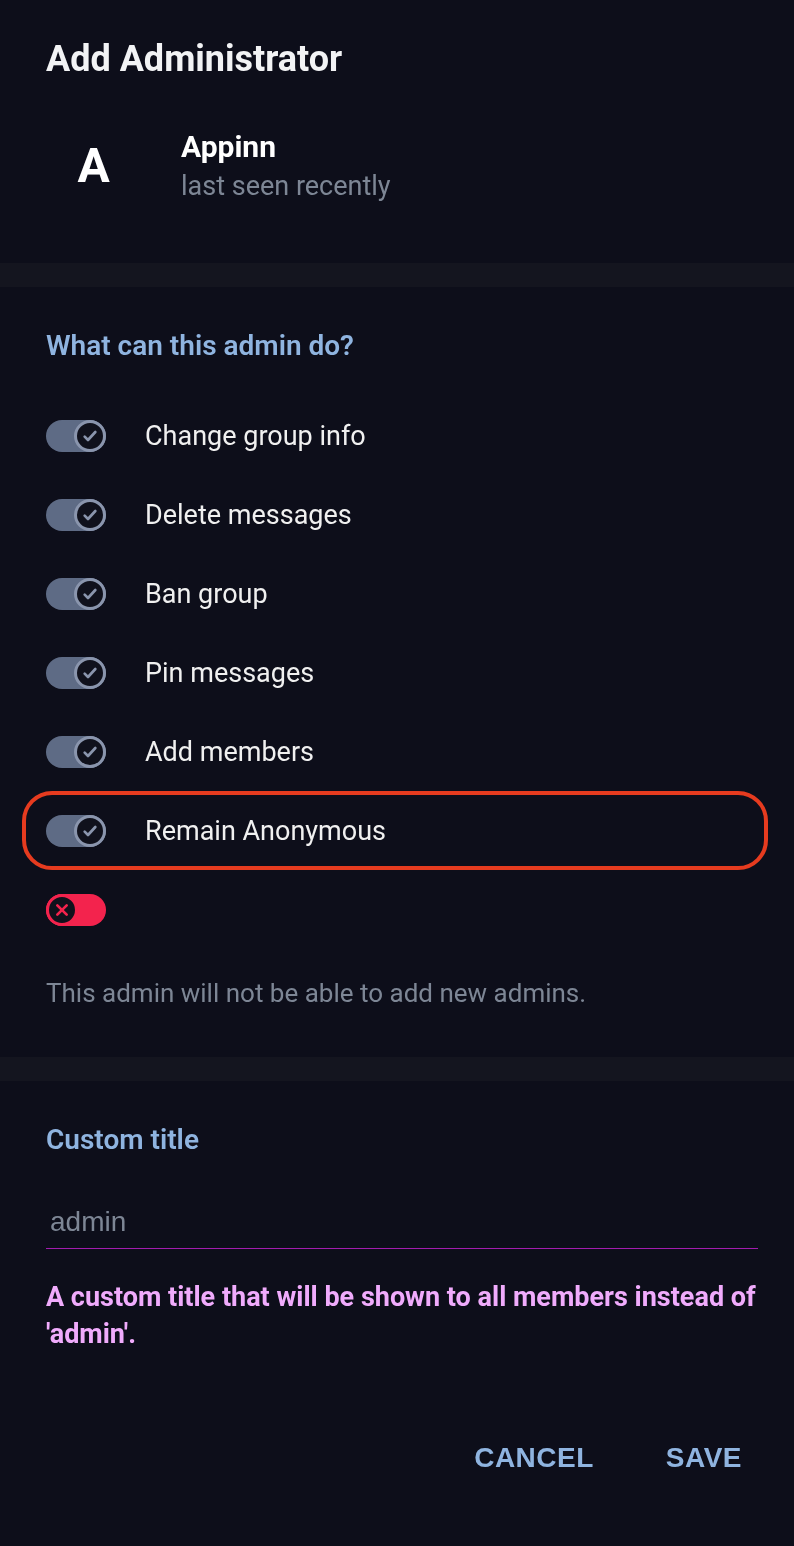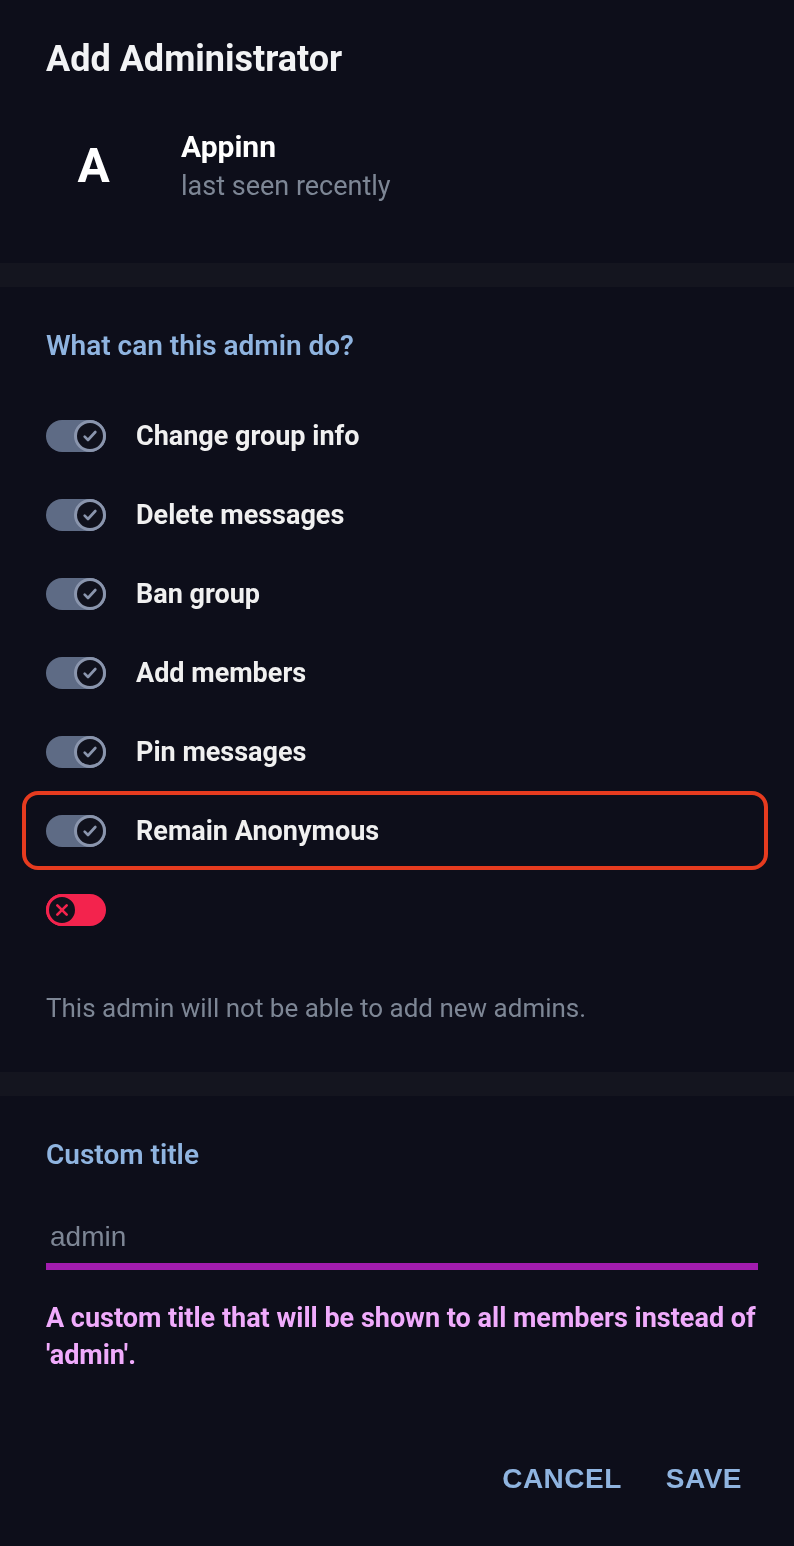--- a/index.html
+++ b/index.html
@@ -58,27 +58,26 @@
     font-weight: 600;
     color: #8fb4e0;
   }
   .perms {
     margin-top: 34px;
   }
   .perm-row {
     display: flex;
     align-items: center;
     height: 79px;
-    gap: 30px;
+    gap: 39px;
     cursor: pointer;
-    font-weight: bold;
   }
   .perm-row.highlighted {
     border: 4px solid #e63b1f;
-    border-radius: 16px;
+    border-radius: 30px;
     margin-left: -24px;
     padding-left: 20px;
     margin-right: -10px;
   }
   .toggle {
     width: 60px;
     height: 32px;
     border-radius: 20px;
     position: relative;
     display: flex;
@@ -110,49 +109,49 @@
     border: 3px solid #f3234d;
   }
   .knob svg { width: 16px; height: 16px; }
   .perm-label {
     font-size: 27px;
     color: #f0f0f0;
   }
   .hint {
     font-size: 26px;
     color: #7d8695;
-    margin-top: 41px;
+    margin-top: 26px;
     line-height: 1.45;
   }
   .input-wrap {
     margin-top: 40px;
     margin-bottom: 10px;
   }
   .text-input {
     width: 100%;
     background: transparent;
     border: none;
-    border-bottom: 7px solid #a21caf;
+    border-bottom: 1px solid #a21caf;
     font-size: 28px;
     color: #f0f0f0;
     padding: 10px 4px;
     outline: none;
   }
   .text-input::placeholder { color: #7d8695; }
   .desc {
     font-size: 27px;
     color: #f0abfc;
     margin-top: 30px;
     line-height: 1.4;
     font-weight: bold;
   }
   .actions {
     display: flex;
     justify-content: flex-end;
-    gap: 44px;
+    gap: 72px;
     padding: 44px 52px 30px 46px;
   }
   .btn {
     font-size: 28px;
     font-weight: 700;
     color: #8fb4e0;
     background: transparent;
     border: none;
     cursor: pointer;
     letter-spacing: 0.5px;
@@ -209,31 +208,31 @@
         <span class="perm-label">Ban group</span>
       </div>
       <div class="perm-row">
         <div class="toggle on">
           <div class="knob">
             <svg viewBox="0 0 24 24" fill="none" stroke="#8a95ad" stroke-width="4" stroke-linecap="round" stroke-linejoin="round">
               <polyline points="4 13 9 18 20 6"></polyline>
             </svg>
           </div>
         </div>
+        <span class="perm-label">Pin messages</span>
+      </div>
+      <div class="perm-row">
+        <div class="toggle on">
+          <div class="knob">
+            <svg viewBox="0 0 24 24" fill="none" stroke="#8a95ad" stroke-width="4" stroke-linecap="round" stroke-linejoin="round">
+              <polyline points="4 13 9 18 20 6"></polyline>
+            </svg>
+          </div>
+        </div>
         <span class="perm-label">Add members</span>
-      </div>
-      <div class="perm-row">
-        <div class="toggle on">
-          <div class="knob">
-            <svg viewBox="0 0 24 24" fill="none" stroke="#8a95ad" stroke-width="4" stroke-linecap="round" stroke-linejoin="round">
-              <polyline points="4 13 9 18 20 6"></polyline>
-            </svg>
-          </div>
-        </div>
-        <span class="perm-label">Pin messages</span>
       </div>
       <div class="perm-row highlighted">
         <div class="toggle on">
           <div class="knob">
             <svg viewBox="0 0 24 24" fill="none" stroke="#8a95ad" stroke-width="4" stroke-linecap="round" stroke-linejoin="round">
               <polyline points="4 13 9 18 20 6"></polyline>
             </svg>
           </div>
         </div>
         <span class="perm-label">Remain Anonymous</span>

